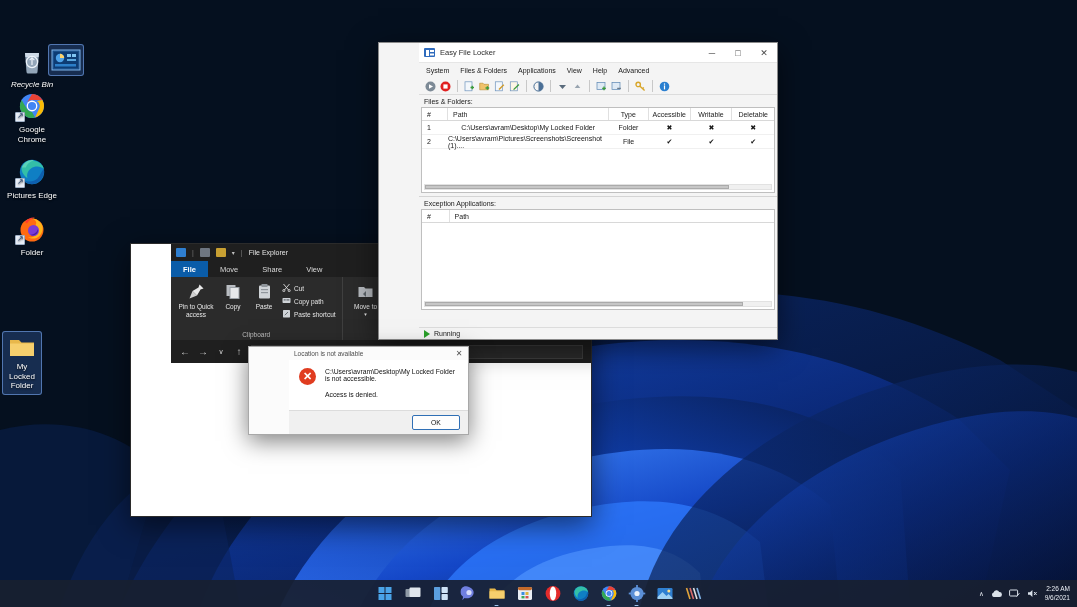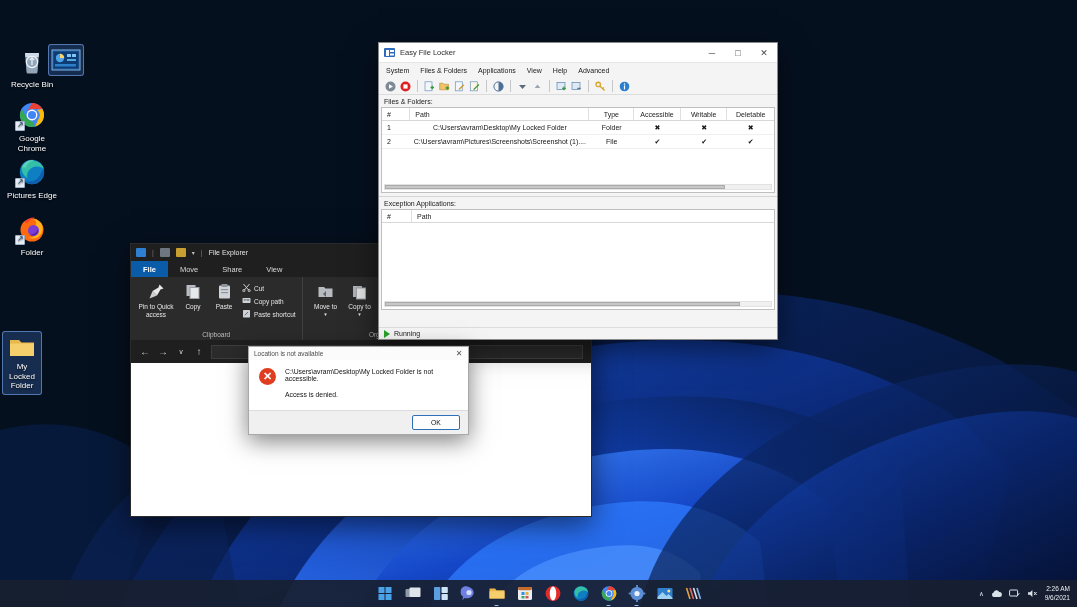--- a/index.html
+++ b/index.html
@@ -25,21 +25,21 @@
     cursor:default; }
   .desk-icon .glyph{ width:30px; height:30px; margin:0 auto 4px; position:relative; }
   .desk-icon.sel{ background:rgba(90,150,255,.22); border:1px solid rgba(130,180,255,.55); border-radius:3px; padding:4px 4px 3px; }
 
   .shortcut-badge{ position:absolute; left:-2px; bottom:-1px; width:10px;height:10px;
     background:#e8eef7; border:1px solid #9fb0c6; border-radius:1px;
     font-size:8px; line-height:8px; color:#33507a; }
   .shortcut-badge:after{ content:"\2197"; position:absolute; left:1px; top:-1px; font-size:8px; }
 
   
-  .win{ position:absolute; box-shadow:0 8px 28px rgba(0,0,0,.55); }
+  .win{ position:absolute; box-shadow:0 8px 28px rgba(0,0,0,.55);padding-left:40px; }
 
   
   #efl{ left:378px; top:42px; width:400px; height:298px;
         background:#f4f4f4; border:1px solid #8a8a8a; display:flex; flex-direction:column; }
   #efl .tbar{ height:20px; background:#fff; display:flex; align-items:center;
         padding-left:5px; border-bottom:1px solid #e6e6e6; }
   #efl .tbar .tico{ width:11px;height:9px;background:#2f6bbd;border-radius:1px; margin-right:5px;
         position:relative; }
   #efl .tbar .tico:before{content:"";position:absolute;left:1.5px;top:1.5px;width:3px;height:6px;background:#fff;}
   #efl .tbar .tico:after{content:"";position:absolute;left:6px;top:1.5px;width:3.5px;height:2px;background:#fff;box-shadow:0 3.5px 0 #fff;}
@@ -173,21 +173,21 @@
     <path d="M360,607 C400,528 490,468 620,452 C710,441 780,462 830,505 L840,607 Z" fill="url(#g3)" opacity=".9"></path>
     <path d="M430,607 C455,556 520,514 615,503 C680,496 725,512 760,542 L768,607 Z" fill="#2f7bff" opacity=".75"></path>
     <path d="M490,607 C508,576 548,552 610,546 C652,542 680,553 700,573 L704,607 Z" fill="#4e93ff" opacity=".7"></path>
     <path d="M640,607 C660,520 740,440 860,395 C950,362 1030,358 1077,372 L1077,607 Z" fill="url(#g4)" opacity=".7"></path>
     <path d="M700,607 C725,535 800,470 900,435 C975,409 1035,406 1077,418 L1077,607 Z" fill="url(#g1)" opacity=".55"></path>
     <path d="M60,607 C90,520 140,470 210,448 L240,607 Z" fill="#0b2461" opacity=".6"></path>
     <path d="M0,430 C60,415 120,430 160,470 L120,607 L0,607 Z" fill="#0a2050" opacity=".55"></path>
   </svg>
 </div>
 
-<div class="desk-icon" style="left:4px; top:46px;">
+<div class="desk-icon" style="left:4px; top:46px;font-style:italic;">
   <div class="glyph">
     <svg width="30" height="30" viewBox="0 0 30 30">
       <path d="M8 7 L22 7 L20.5 26 Q20.3 27.5 19 27.5 L11 27.5 Q9.7 27.5 9.5 26 Z" fill="#9fb3c7" opacity=".92"></path>
       <path d="M8 7 L22 7 L21.6 11 L8.4 11 Z" fill="#cfdbe7"></path>
       <circle cx="15" cy="16" r="5.6" fill="none" stroke="#eef4fa" stroke-width="1.3"></circle>
       <path d="M12.6 14.2 L15 11.8 L17.4 14.2 M15 11.8 L15 19" stroke="#eef4fa" stroke-width="1.2" fill="none"></path>
     </svg>
   </div>
   <div>Recycle Bin</div>
 </div>
@@ -201,21 +201,21 @@
       <path d="M9 9 L9 4.8 A4.2 4.2 0 0 1 13.2 9 Z" fill="#ffd36b"></path>
       <rect x="16" y="5" width="4" height="3" fill="#7fc4f2"></rect>
       <rect x="21" y="5" width="4" height="3" fill="#7fc4f2"></rect>
       <rect x="16" y="10" width="9" height="2" fill="#5aa8e0"></rect>
       <rect x="4" y="15" width="21" height="2.5" fill="#2c7fc9"></rect>
     </svg>
   </div>
   <div></div>
 </div>
 
-<div class="desk-icon" style="left:4px; top:100px;">
+<div class="desk-icon" style="left:4px; top:91px;">
   <div class="glyph">
     <svg width="30" height="30" viewBox="0 0 30 30">
       <circle cx="15" cy="15" r="12" fill="#4285f4"></circle>
       <path d="M15 3 A12 12 0 0 1 25.4 9 L15 9 A6 6 0 0 0 9.8 12 Z" fill="#ea4335"></path>
       <path d="M25.4 9 A12 12 0 0 1 18 26.6 L22 18 A6 6 0 0 0 20 10 Z" fill="#fbbc05"></path>
       <path d="M18 26.6 A12 12 0 0 1 4.6 9 L10 18 A6 6 0 0 0 15 21 Z" fill="#34a853"></path>
       <circle cx="15" cy="15" r="5.4" fill="#fff"></circle>
       <circle cx="15" cy="15" r="4.1" fill="#4285f4"></circle>
     </svg>
     <span class="shortcut-badge"></span>

